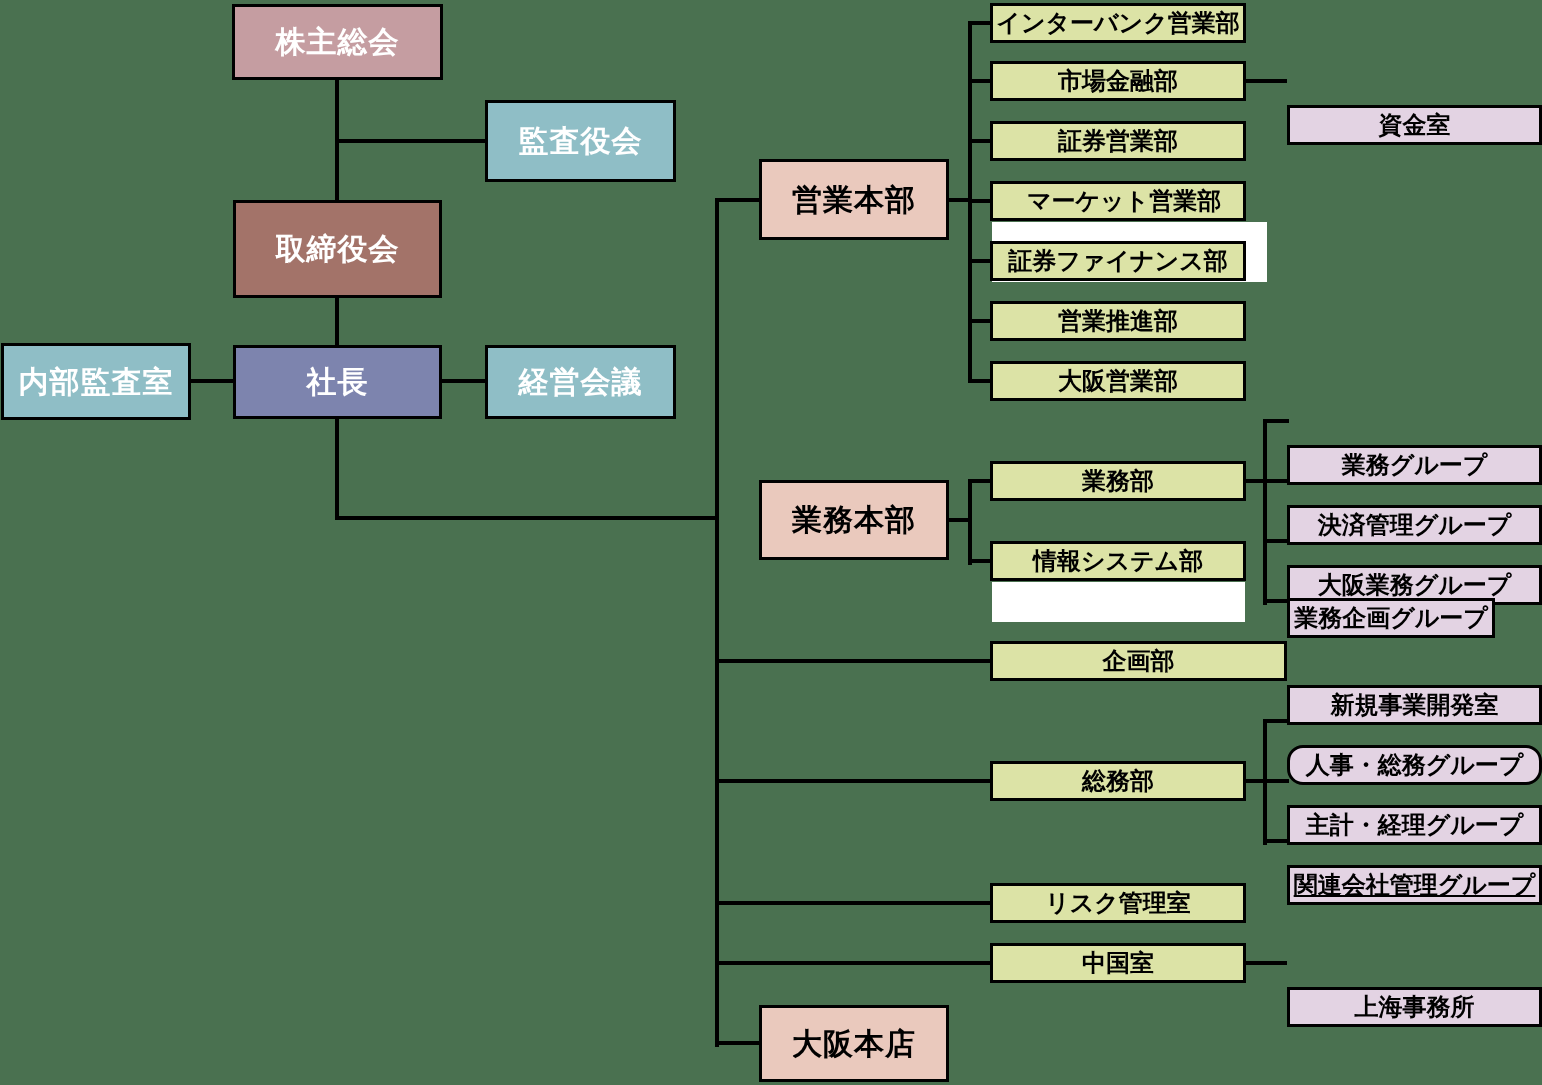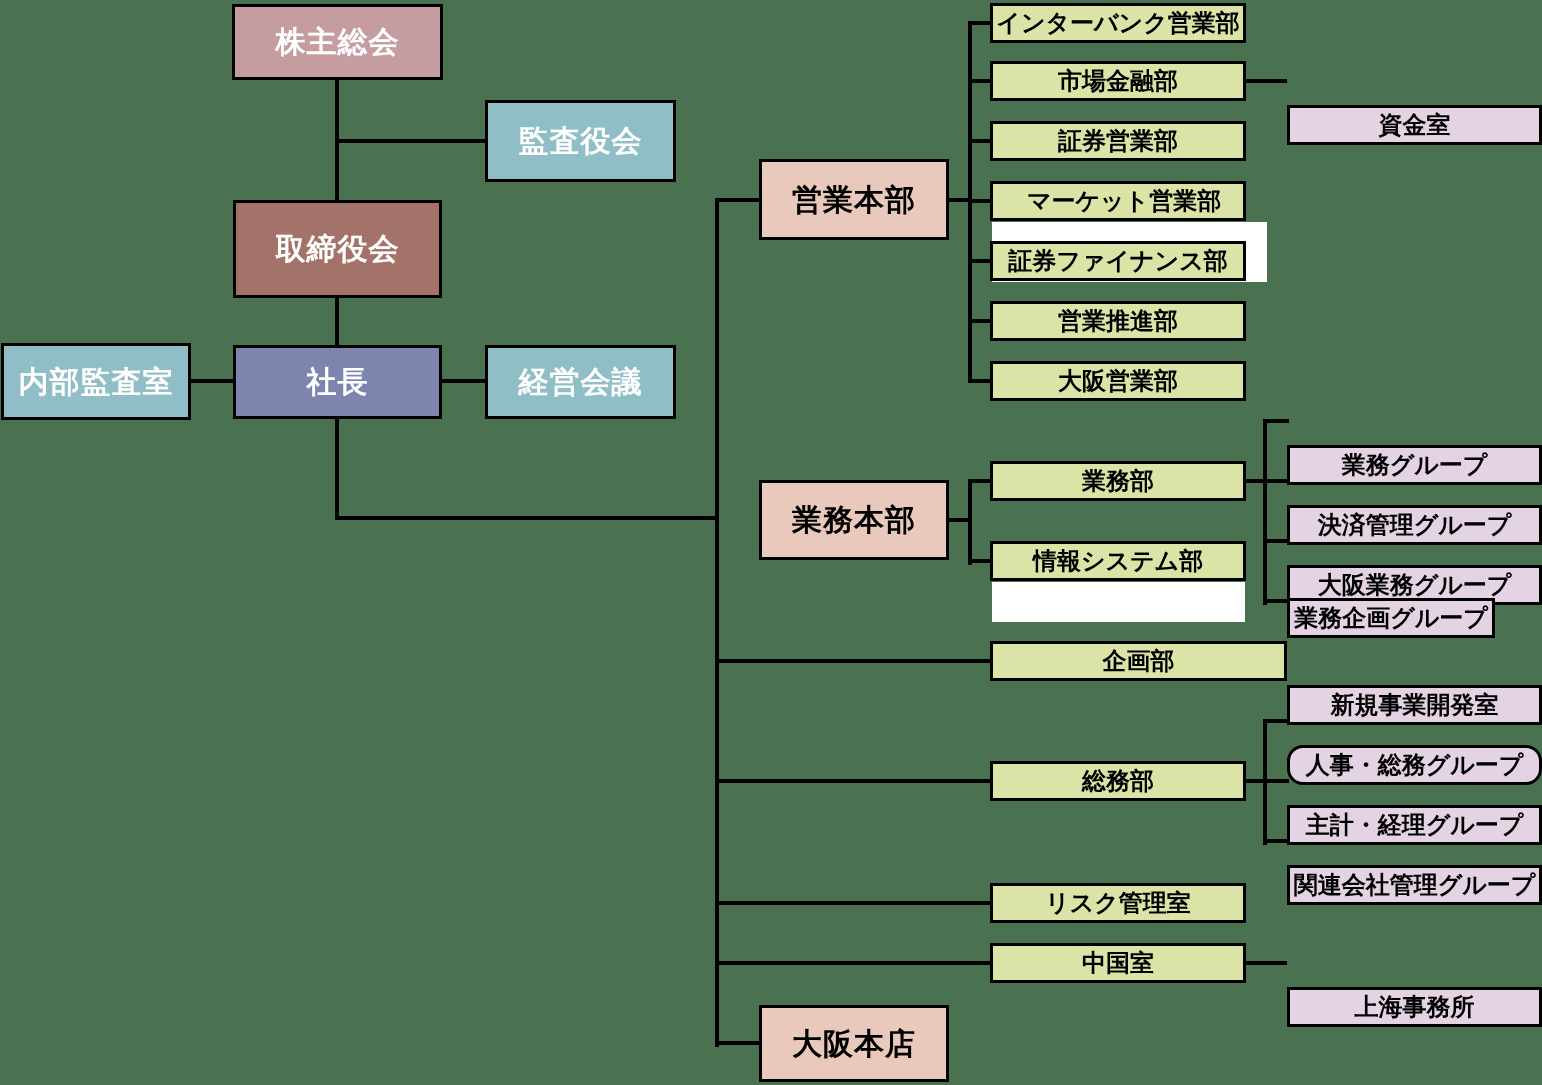--- a/index.html
+++ b/index.html
@@ -116,16 +116,16 @@
   <div class="node dept" style="left:990px;top:943px;width:256px;height:40px;">中国室</div>
 
   <div class="node grp" style="left:1287px;top:61px;width:255px;height:40px;">資金室</div>
   <div class="node grp" style="left:1287px;top:401px;width:255px;height:40px;">業務グループ</div>
   <div class="node grp" style="left:1287px;top:461px;width:255px;height:40px;">決済管理グループ</div>
   <div class="node grp" style="left:1287px;top:521px;width:255px;height:40px;">大阪業務グループ</div>
   <div class="node grp" style="left:1287px;top:554px;width:208px;height:40px;">業務企画グループ</div>
   <div class="node grp" style="left:1287px;top:641px;width:255px;height:40px;">新規事業開発室</div>
   <div class="node grp" style="left:1287px;top:701px;width:255px;height:40px;border-radius:16px;">人事・総務グループ</div>
   <div class="node grp" style="left:1287px;top:761px;width:255px;height:40px;">主計・経理グループ</div>
-  <div class="node grp" style="left:1287px;top:821px;width:255px;height:40px;">関連会社管理グループ</div>
+  <div class="node grp" style="left:1287px;top:821px;width:255px;height:40px;text-decoration:underline;">関連会社管理グループ</div>
   <div class="node grp" style="left:1287px;top:943px;width:255px;height:40px;">上海事務所</div>
 
 </div>
 
 </body></html>

